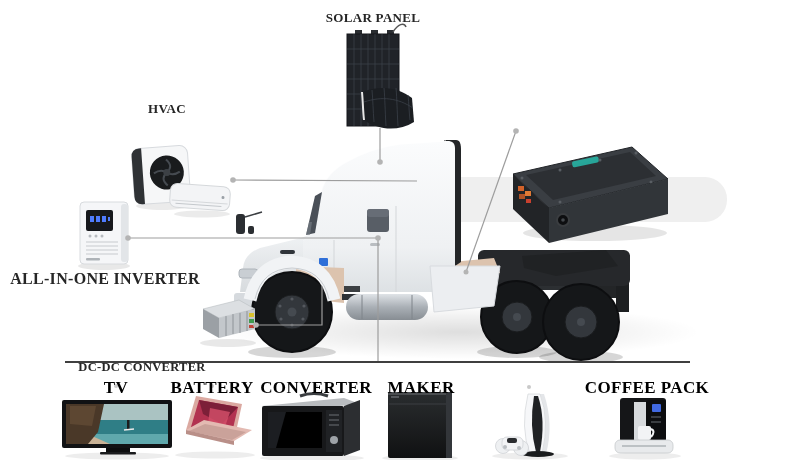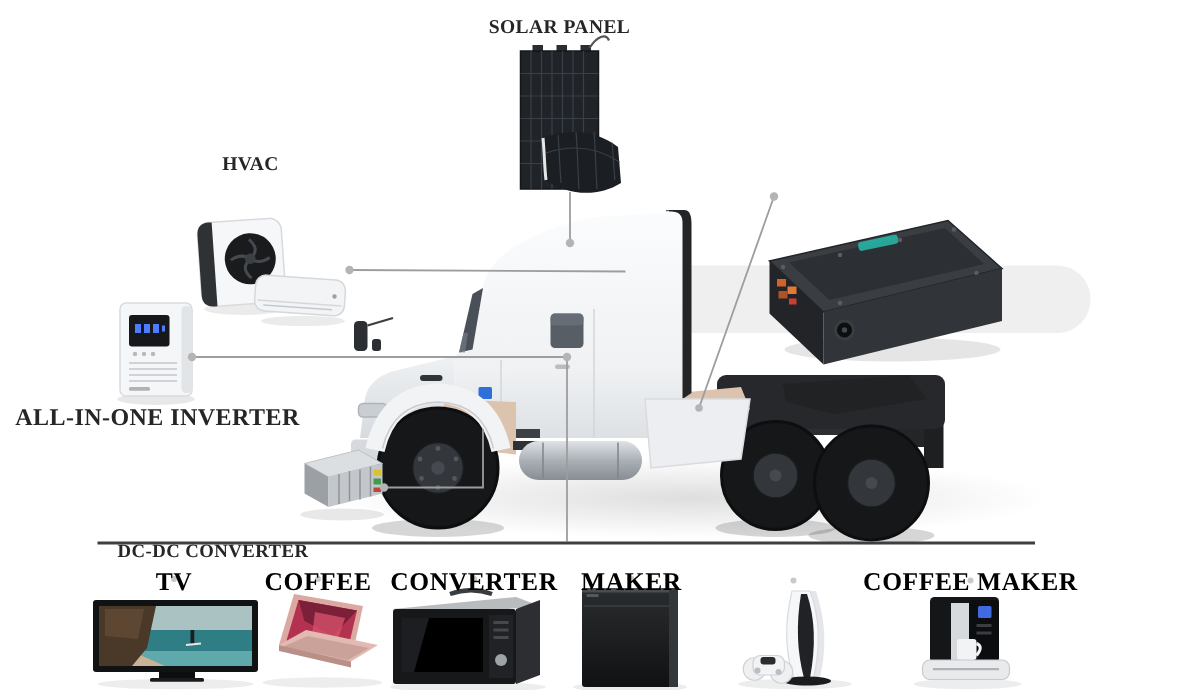--- a/index.html
+++ b/index.html
@@ -380,18 +380,18 @@
 </svg>
 
   <div class="lbl" id="label-solar">SOLAR PANEL</div>
   <div class="lbl" id="label-hvac">
     <span class="ln">HVAC</span>
   </div>
   <div class="lbl" id="label-inverter">ALL-IN-ONE INVERTER</div>
   <div class="lbl" id="label-dcdc">DC-DC CONVERTER</div>
 
   <div class="app-lbl" id="app-lbl-0">TV</div>
-  <div class="app-lbl" id="app-lbl-1">COFFEE</div>
+  <div class="app-lbl" id="app-lbl-1">BATTERY</div>
   <div class="app-lbl" id="app-lbl-2">CONVERTER</div>
   <div class="app-lbl" id="app-lbl-3">MAKER</div>
-  <div class="app-lbl" id="app-lbl-5">COFFEE MAKER</div>
+  <div class="app-lbl" id="app-lbl-5">COFFEE PACK</div>
 
 </div>
 
 </body></html>

